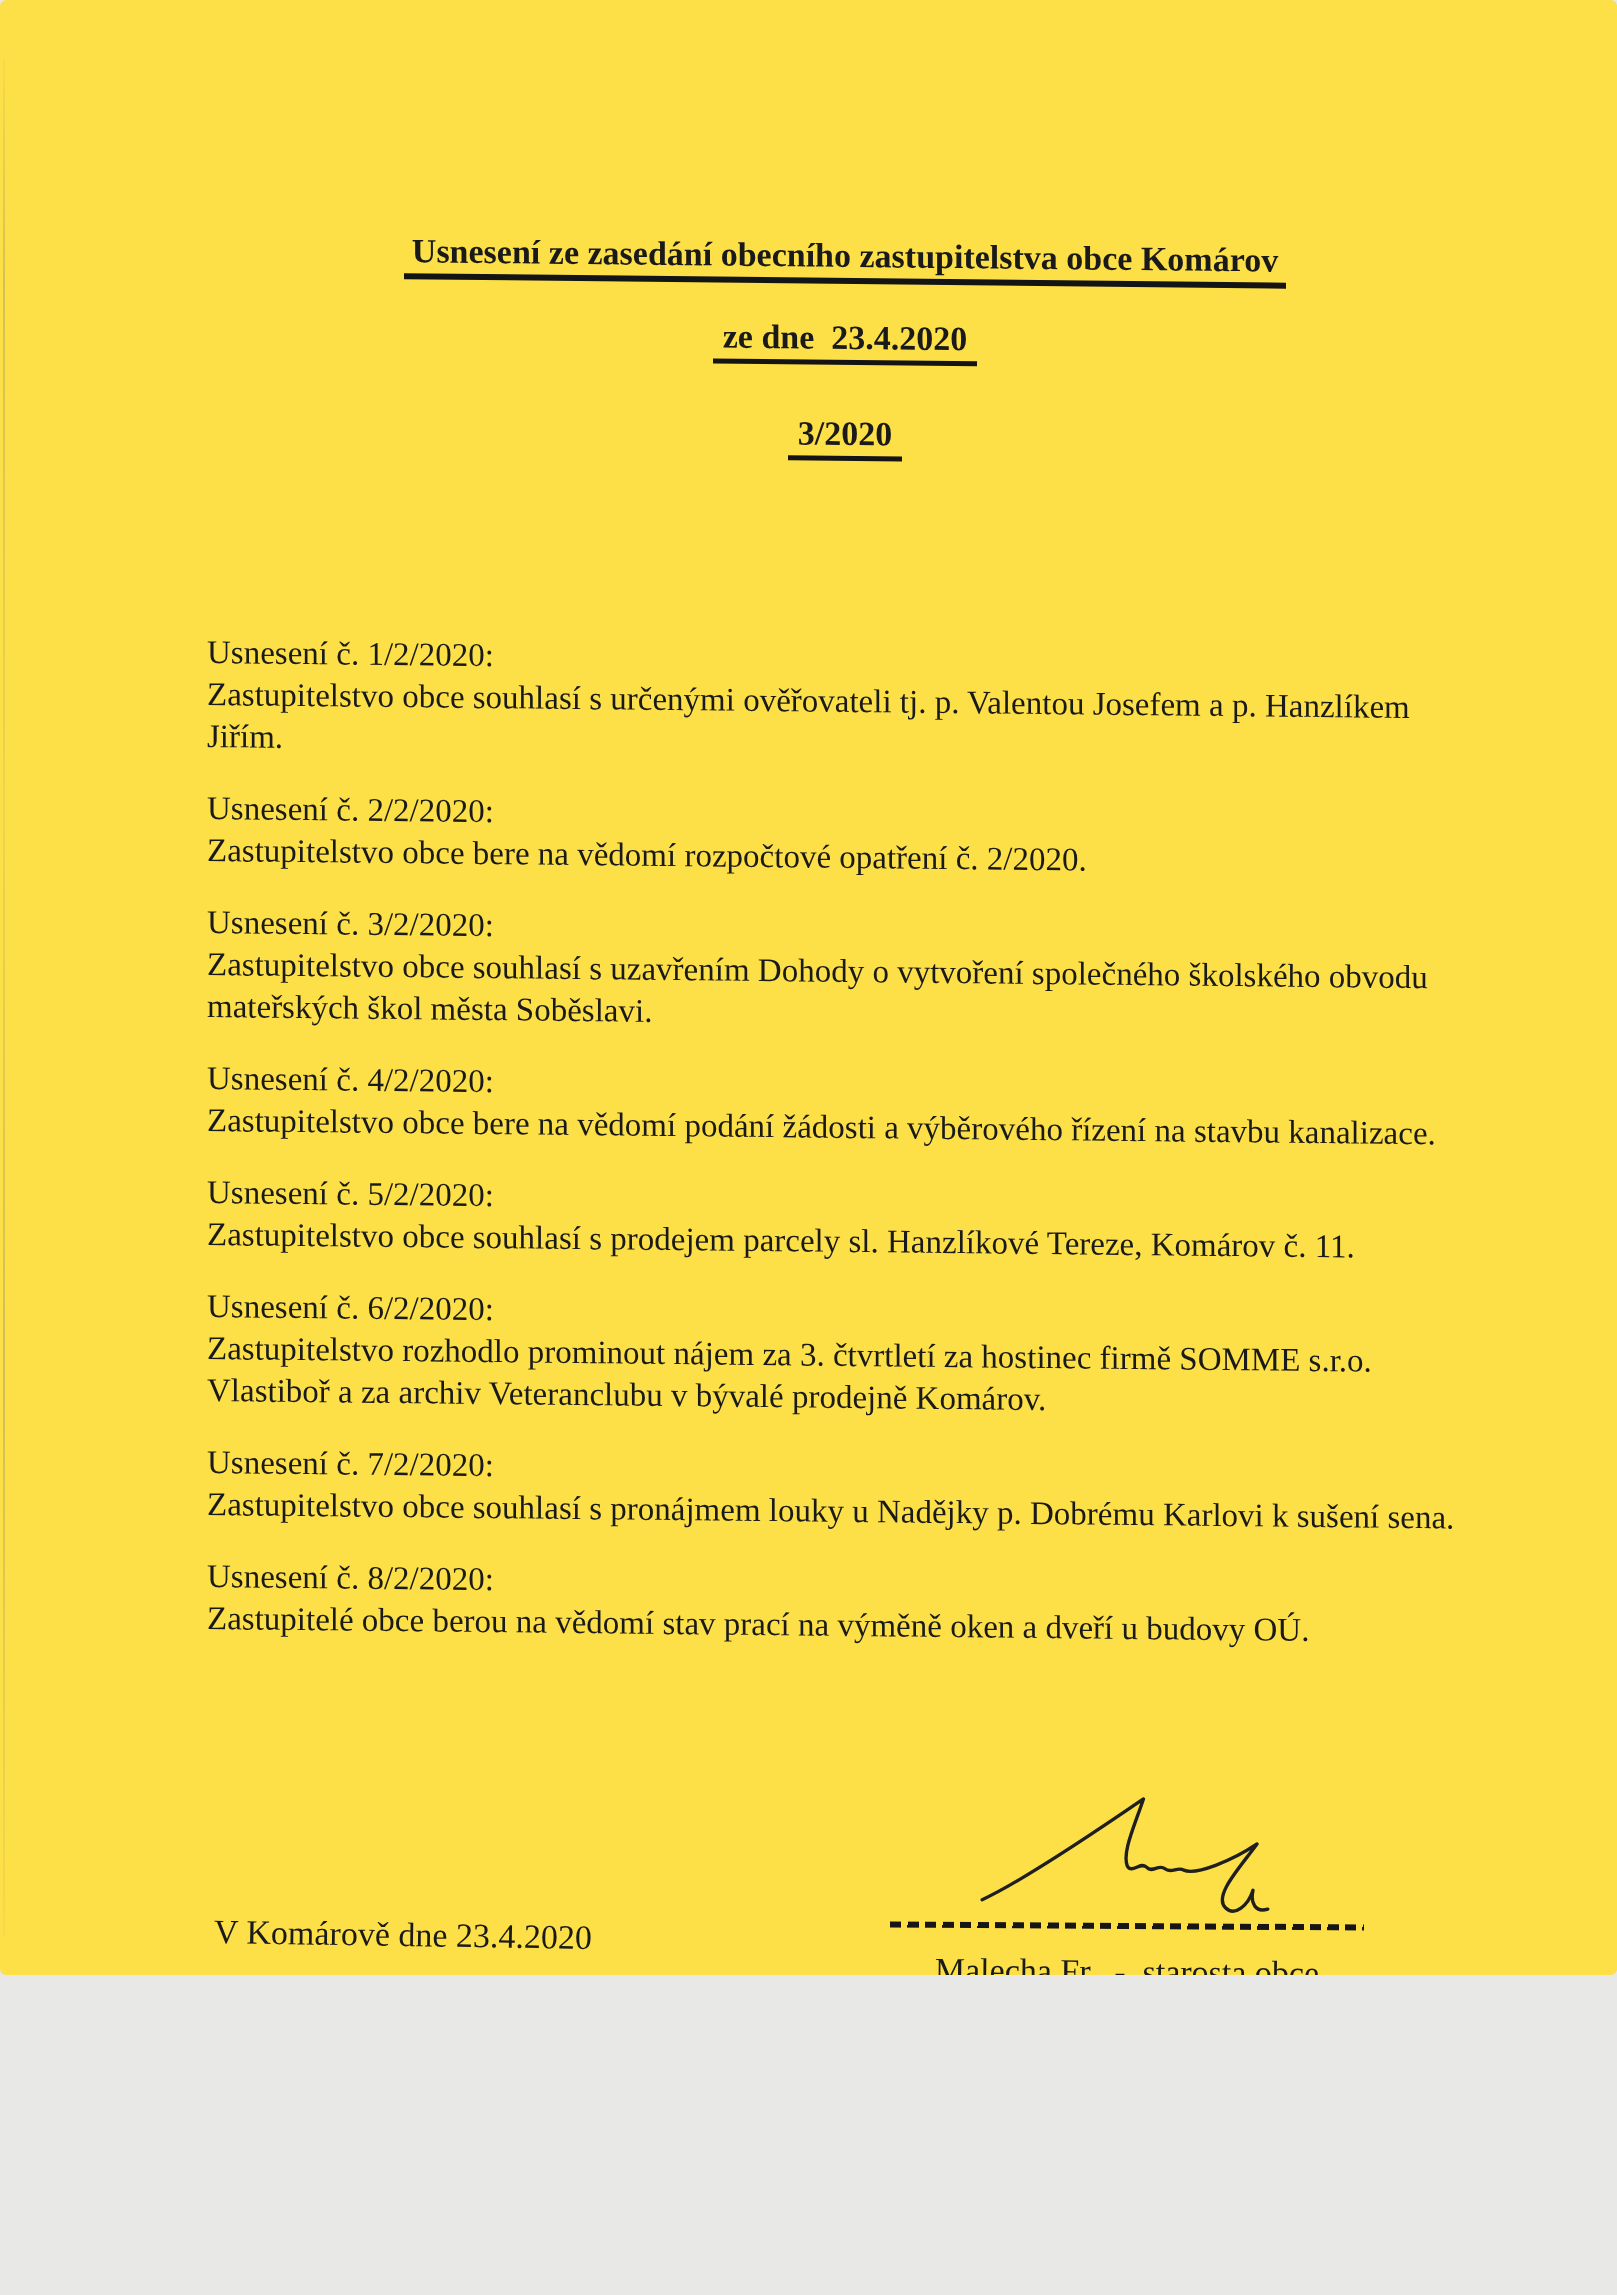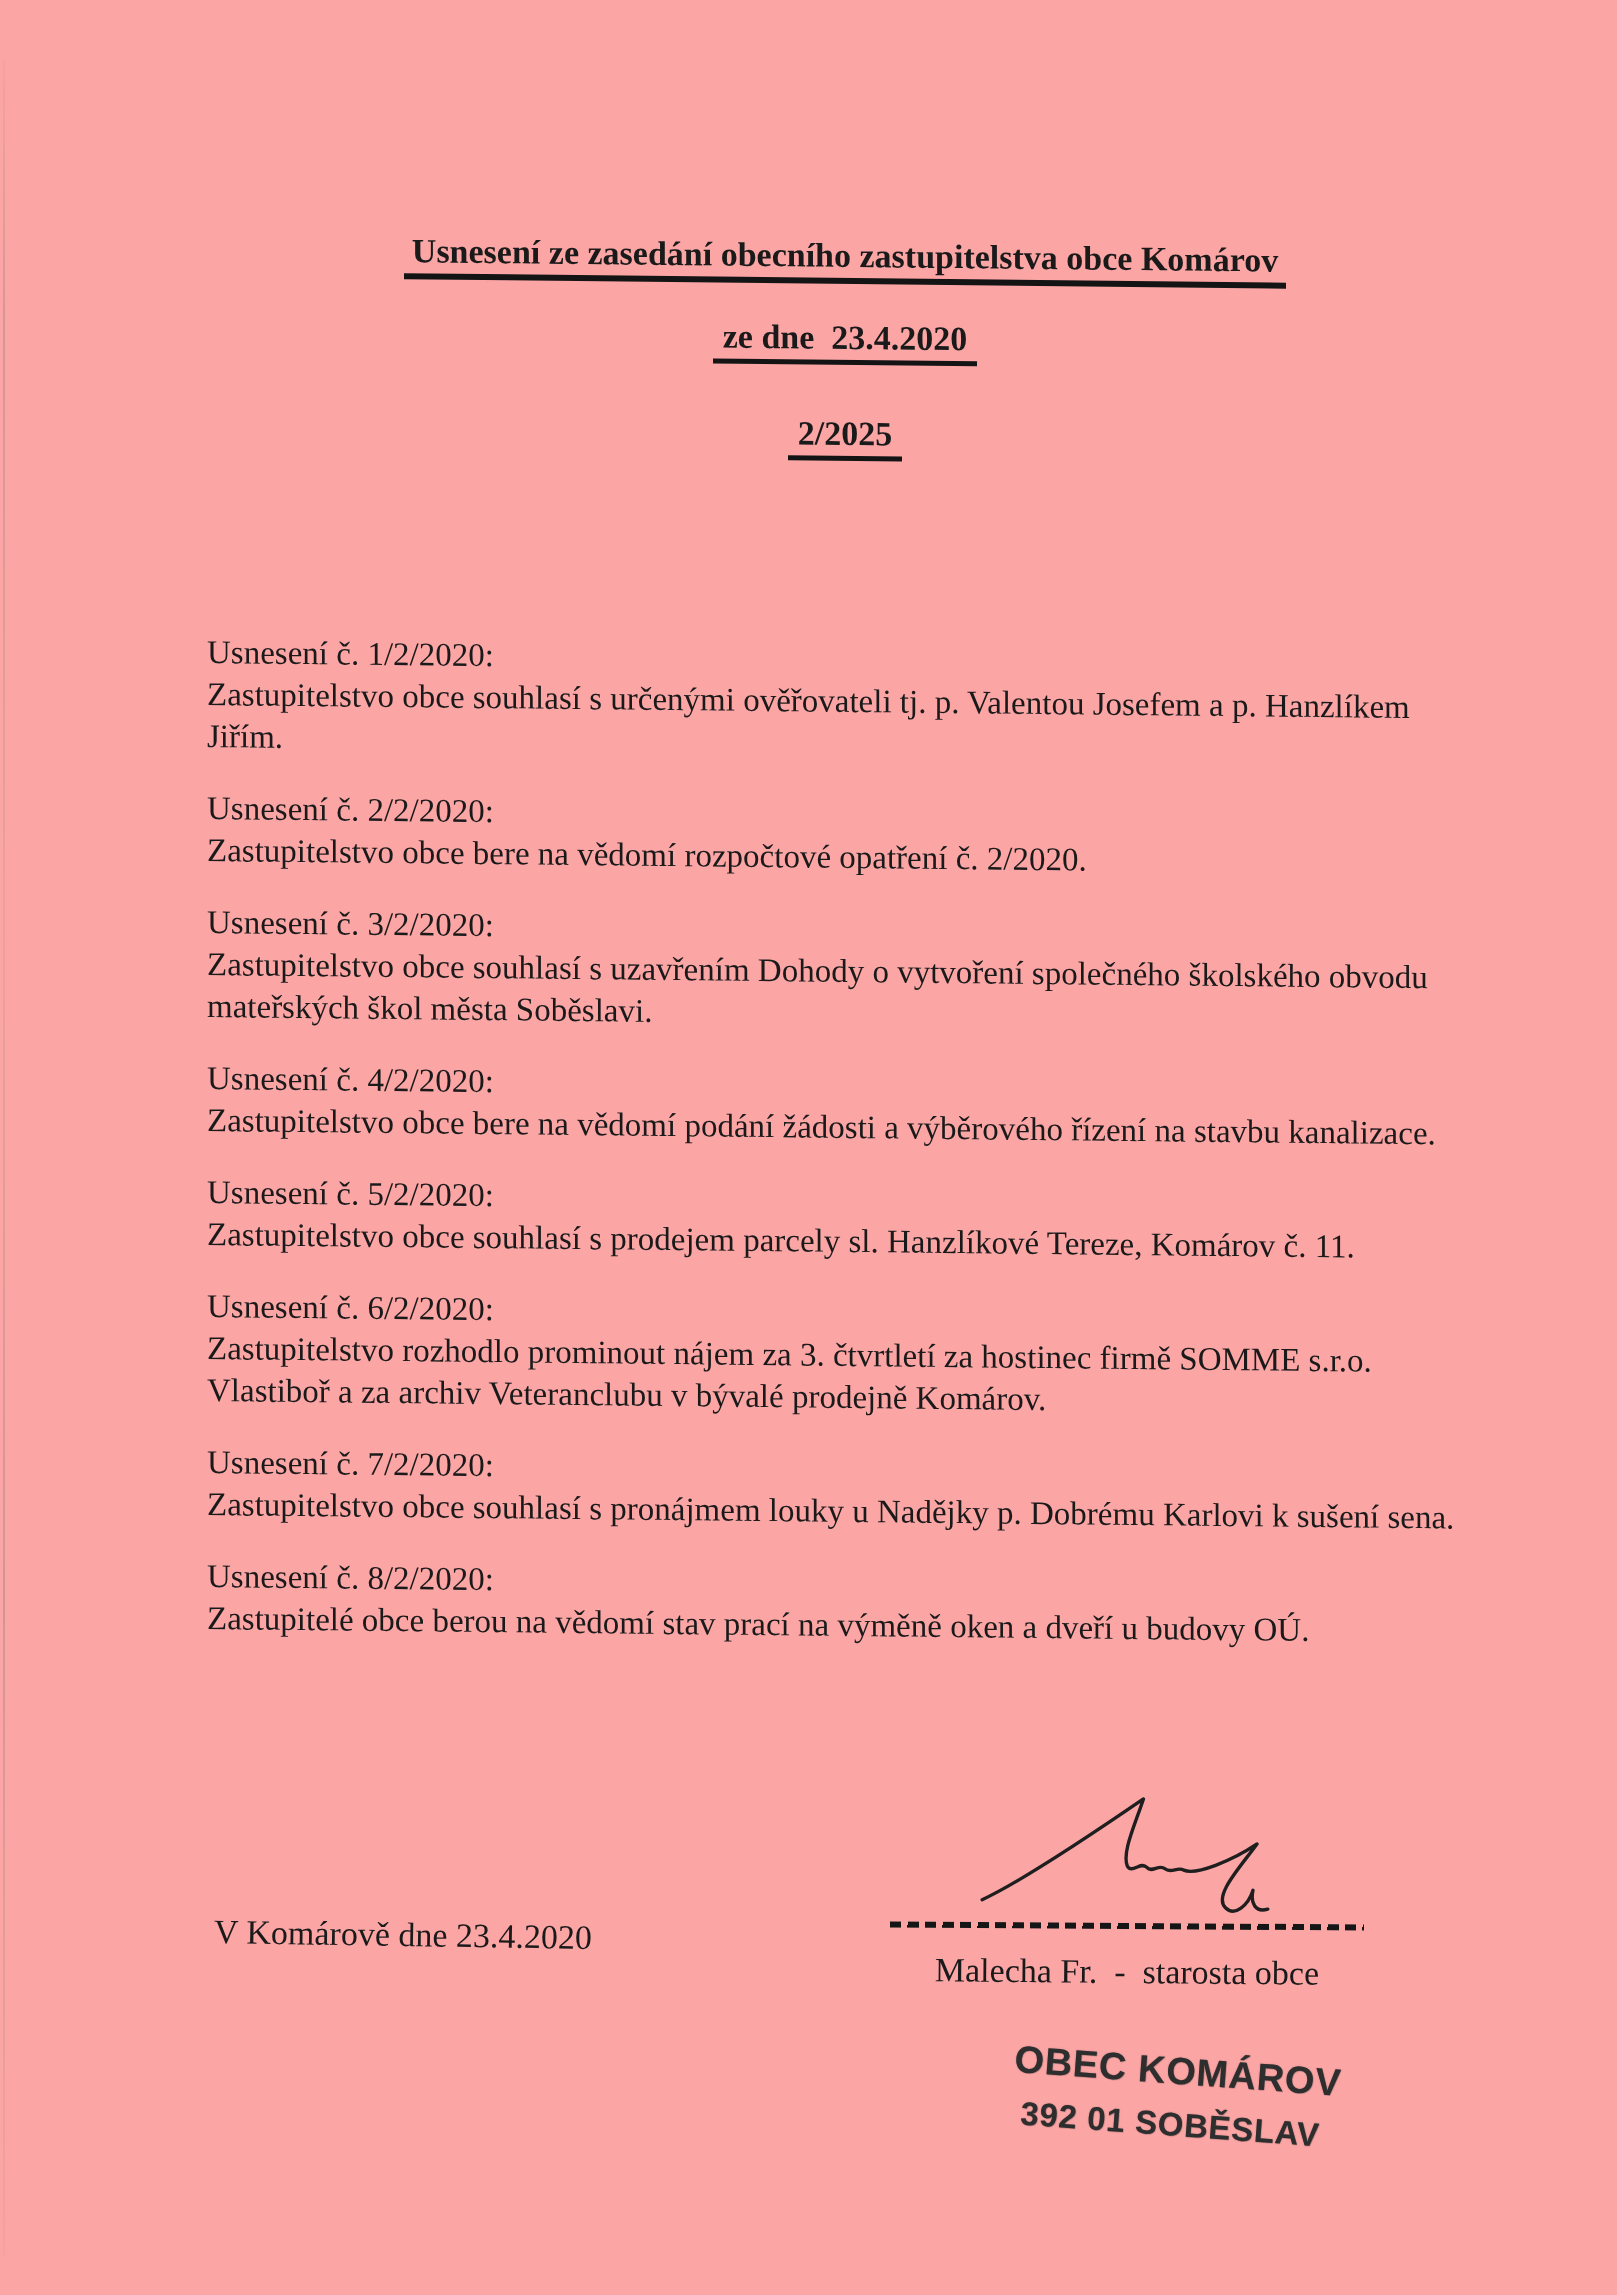--- a/index.html
+++ b/index.html
@@ -1,24 +1,25 @@
 <!DOCTYPE html>
 <html style="font-size:10.7px"><head>
 <meta charset="utf-8">
 <style>
   html, body { margin: 0; padding: 0; background: #e8e8e6; }
   .page {
     position: relative;
     width: 1617px;
-    height: 2295px;
+    height: 1975px;
     margin: 0 auto;
-    background: #fca5a5;
+    background: #fde047;
     overflow: hidden;
     color: #1a1a1a;
     font-family: "Liberation Serif", serif;
+    border-radius: 6px;
   }
   
   .scan-edge {
     position: absolute;
     left: 3.4px; top: 60px; bottom: 40px;
     width: 2px;
     background: linear-gradient(180deg,
       rgba(110,110,110,.05) 0%, rgba(110,110,110,.28) 12%,
       rgba(110,110,110,.10) 40%, rgba(110,110,110,.30) 70%,
       rgba(110,110,110,.06) 100%);
@@ -129,21 +130,21 @@
 
   <div class="content">
     <div class="titles">
       <div class="doc-title">
         <span class="u">Usnesení ze zasedání obecního zastupitelstva obce Komárov</span>
       </div>
       <div class="date-line">
         <span class="u">ze dne  23.4.2020</span>
       </div>
       <div class="number-line">
-        <span class="u">2/2025</span>
+        <span class="u">3/2020</span>
       </div>
     </div>
 
     <div class="res-list">
       <div class="res-block">
         <div class="res-heading">Usnesení č. 1/2/2020:</div>
         <div class="res-body">Zastupitelstvo obce souhlasí s určenými ověřovateli tj. p. Valentou Josefem a p. Hanzlíkem Jiřím.</div>
       </div>
       <div class="res-block">
         <div class="res-heading">Usnesení č. 2/2/2020:</div>

